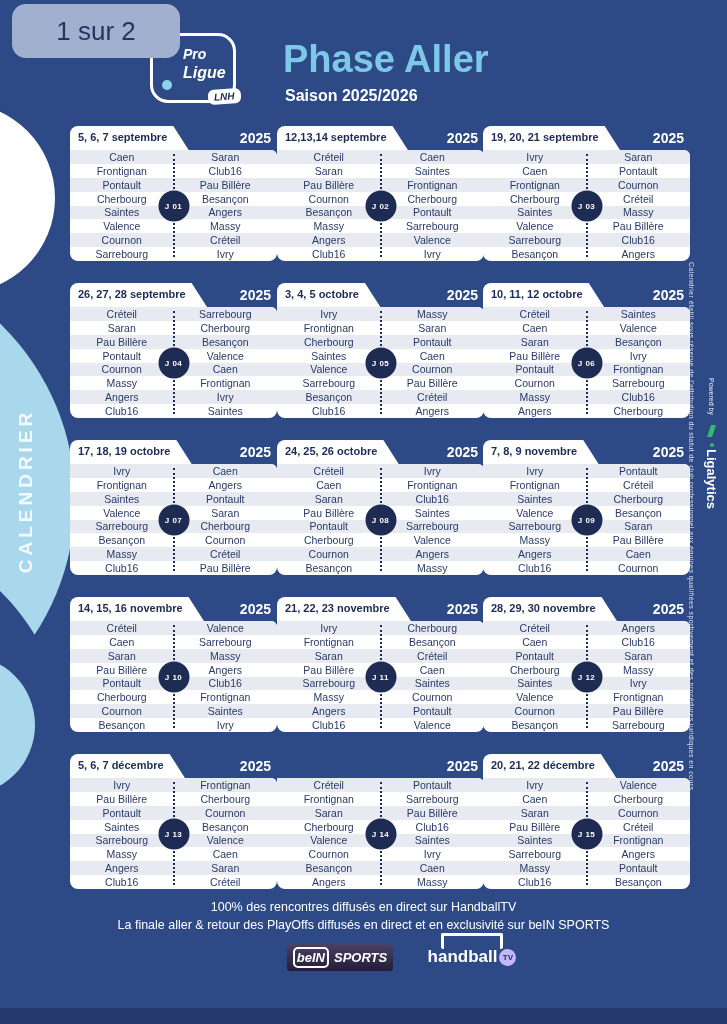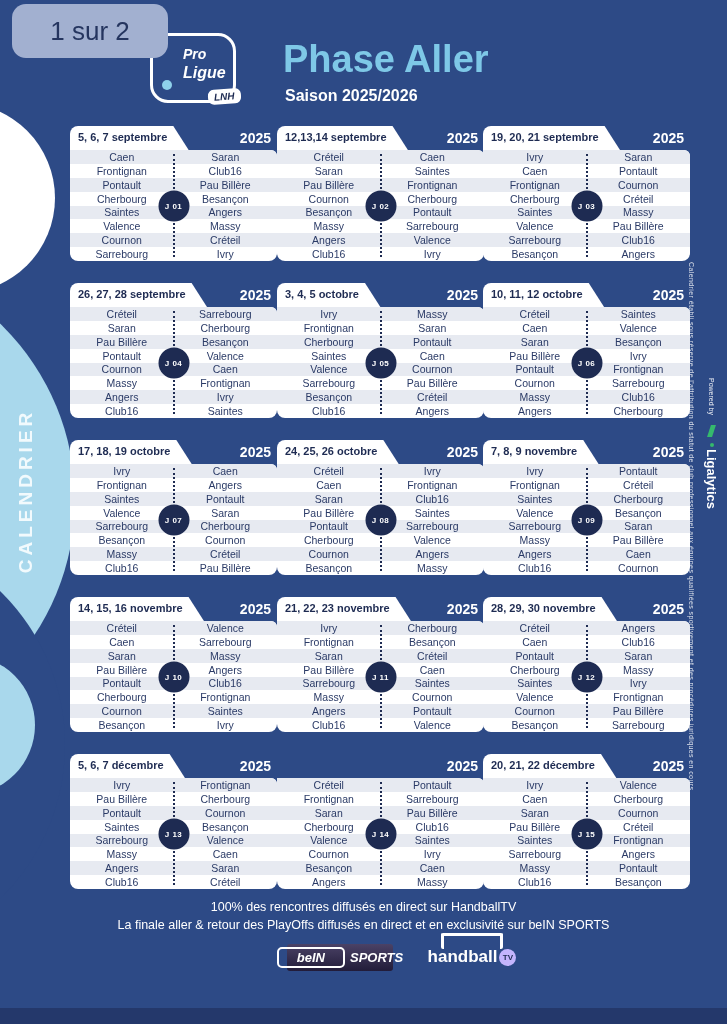--- a/index.html
+++ b/index.html
@@ -14,21 +14,21 @@
   .deco-band{left:-415px;top:255px;width:490px;height:490px;background:#a9d8ec;}
   .deco-cut{left:-365px;top:530px;width:430px;height:430px;background:#2d4a86;}
   .deco-bottom{left:-105px;top:655px;width:140px;height:140px;background:#a9d8ec;}
   .calendrier{
     position:absolute;left:-72px;top:478px;width:200px;height:26px;
     transform:rotate(-90deg);
     text-align:center;color:#f2fafd;font-weight:bold;font-size:19px;letter-spacing:4px;
   }
   
   .page-badge{
-    position:absolute;left:12px;top:4px;width:156px;height:54px;z-index:20;
+    position:absolute;left:12px;top:4px;width:168px;height:54px;z-index:20;
     background:#a2b0d0;border-radius:14px;
     display:flex;align-items:center;justify-content:center;
     color:#25355f;font-size:26px;
   }
   .logo-box{
     position:absolute;left:150px;top:33px;width:86px;height:70px;z-index:5;
     border:3px solid #ffffff;border-radius:18px;box-sizing:border-box;
   }
   .logo-pro{position:absolute;left:30px;top:10px;color:#fff;font-weight:bold;font-size:14px;font-style:italic;}
   .logo-ligue{position:absolute;left:30px;top:28px;color:#fff;font-weight:bold;font-size:16px;font-style:italic;}
@@ -86,21 +86,21 @@
   }
   
   .foot-line1{position:absolute;left:0;width:727px;top:900px;text-align:center;color:#fff;font-size:12.5px;}
   .foot-line2{position:absolute;left:0;width:727px;top:918px;text-align:center;color:#fff;font-size:12.5px;}
   .bein-logo{
     position:absolute;left:287px;top:944px;width:106px;height:27px;
     background:linear-gradient(#4a4266,#221c39);border-radius:3px;
     display:flex;align-items:center;justify-content:center;gap:5px;
   }
   .bein-word{
-    border:2px solid #fff;border-radius:5px;padding:0 18px;
+    border:2px solid #fff;border-radius:5px;padding:0 2px;
     color:#fff;font-weight:bold;font-style:italic;font-size:13px;line-height:17px;
   }
   .bein-sports{color:#fff;font-weight:bold;font-style:italic;font-size:13px;}
   .hbtv-logo{position:absolute;left:422px;top:933px;width:100px;text-align:center;}
   .hbtv-screen{width:56px;height:13px;border:3px solid #fff;border-bottom:none;border-radius:2px;margin:0 auto;}
   .hbtv-row{display:flex;align-items:center;justify-content:center;gap:2px;margin-top:-2px;}
   .hbtv-name{color:#fff;font-weight:bold;font-size:17px;}
   .hbtv-circle{
     width:17px;height:17px;border-radius:50%;background:#c4b5fd;
     display:flex;align-items:center;justify-content:center;

